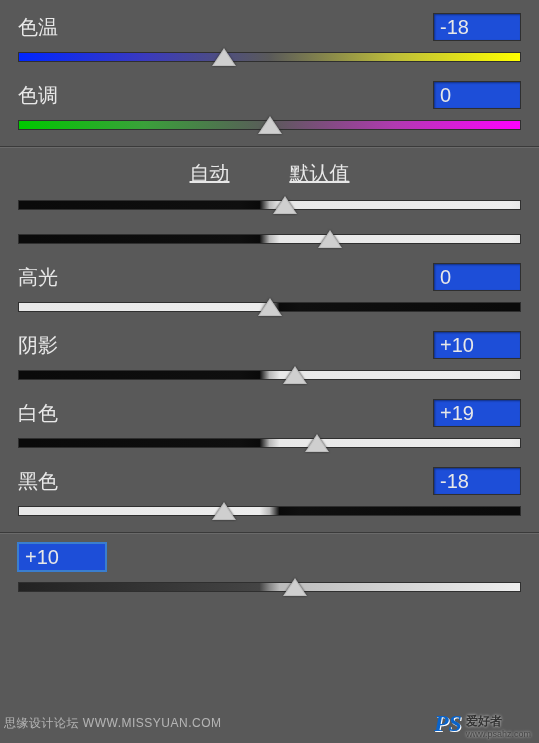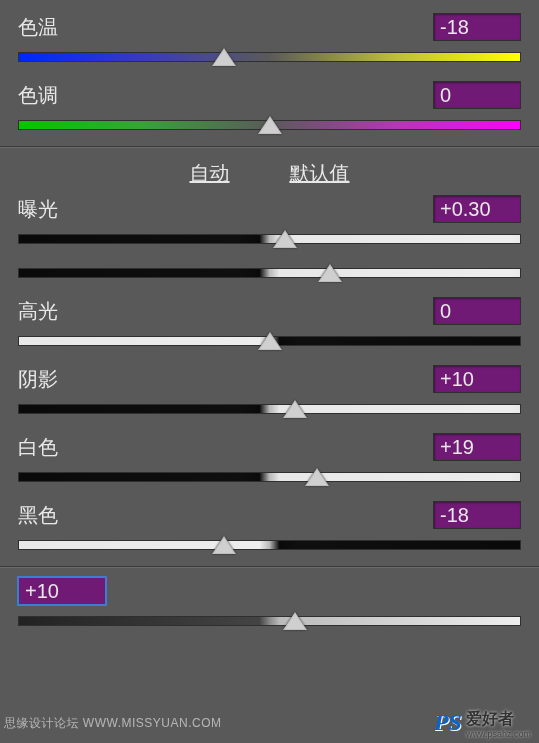--- a/index.html
+++ b/index.html
@@ -22,21 +22,21 @@
     align-items: center;
     justify-content: space-between;
     height: 34px;
   }
   .label {
     flex: 0 0 auto;
   }
   .value-box {
     width: 88px;
     height: 28px;
-    background: #701a75;
+    background: #1d4ed8;
     border: 1px solid #2f2f2f;
     box-shadow: inset 1px 1px 2px rgba(0,0,0,0.4);
     color: #e8e8e8;
     font-size: 20px;
     line-height: 28px;
     padding: 13px 6px;
     box-sizing: border-box;
     text-align: left;
     font-family: inherit;
   }
@@ -131,21 +131,21 @@
   }
   .ps-logo {
     font-weight: bold;
     font-style: italic;
     font-size: 24px;
     color: #0a63c9;
     font-family: Georgia, serif;
     text-shadow: 1px 1px 0 #fff;
   }
   .ps-text {
-    font-size: 16px;
+    font-size: 12px;
     color: #333;
     font-weight: 600;
     text-shadow: 0 0 3px rgba(255,255,255,0.8);
   }
   .ps-sub {
     font-size: 9px;
     color: #444;
     display:block;
     line-height:9px;
     text-shadow: 0 0 3px rgba(255,255,255,0.8);
@@ -174,24 +174,20 @@
     <div class="thumb" style="left:50%"></div>
   </div>
 
   <div class="divider"></div>
 
   <div class="auto-default">
     <span>自动</span>
     <span>默认值</span>
   </div>
 
-  <div class="row">
-    <span class="label">曝光</span>
-    <input class="value-box" value="+0.30" style="">
-  </div>
   <div class="slider-wrap">
     <div class="track gray"></div>
     <div class="thumb" style="left:53%"></div>
   </div>
 
   <div class="slider-wrap">
     <div class="track gray"></div>
     <div class="thumb" style="left:62%"></div>
   </div>
 

